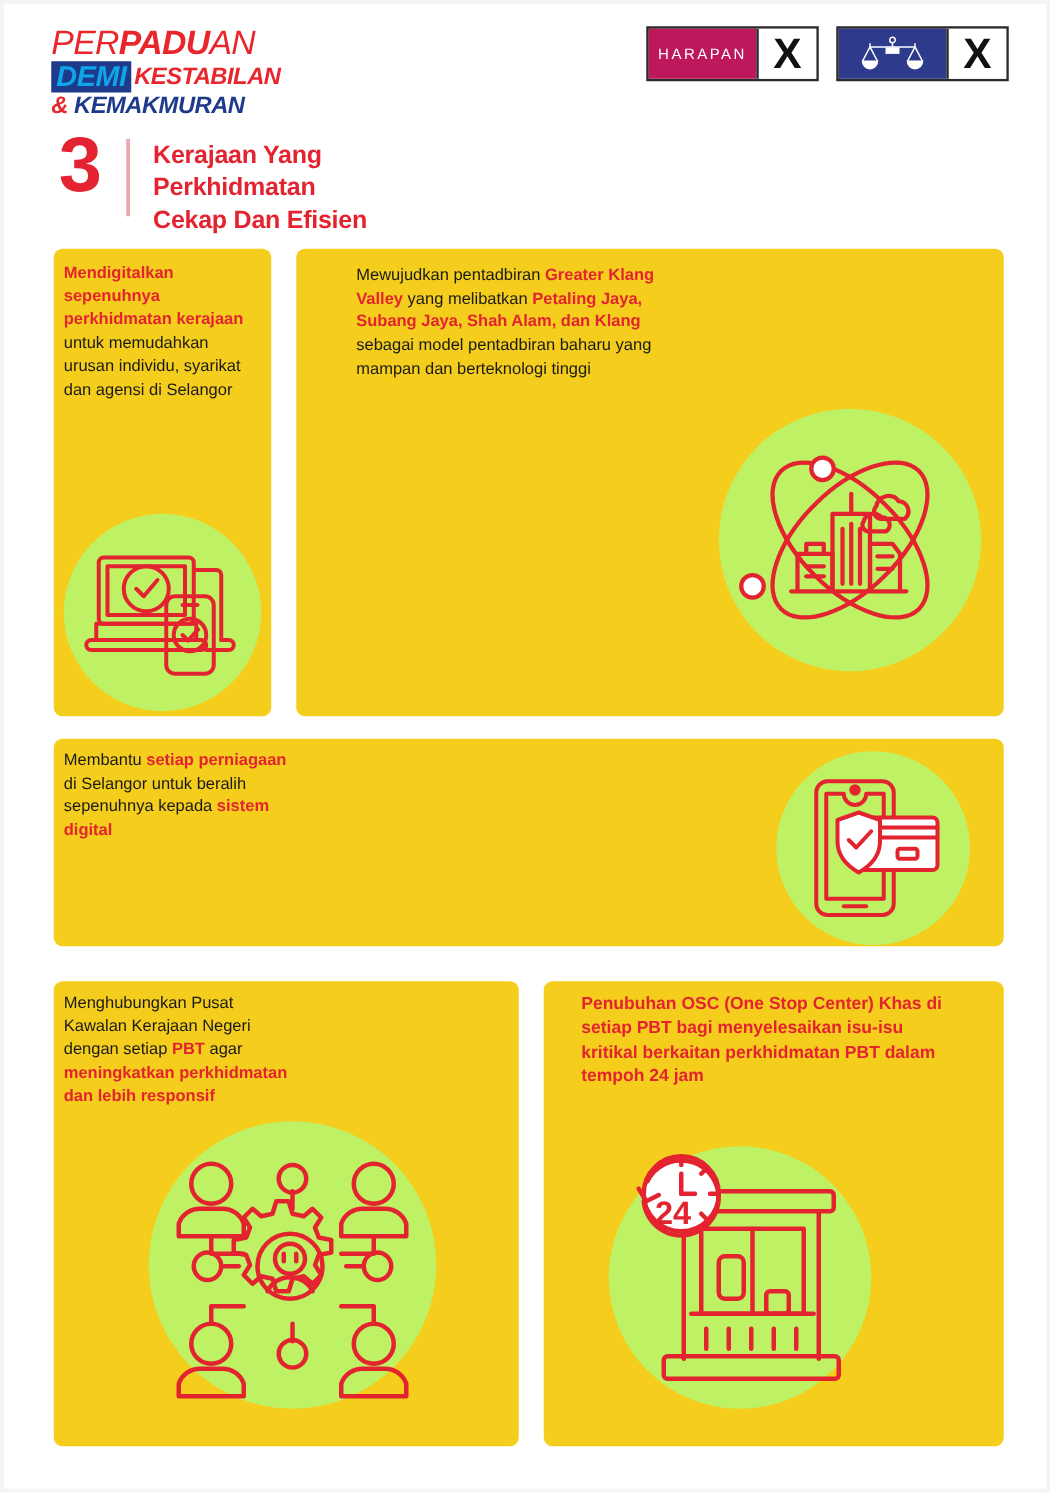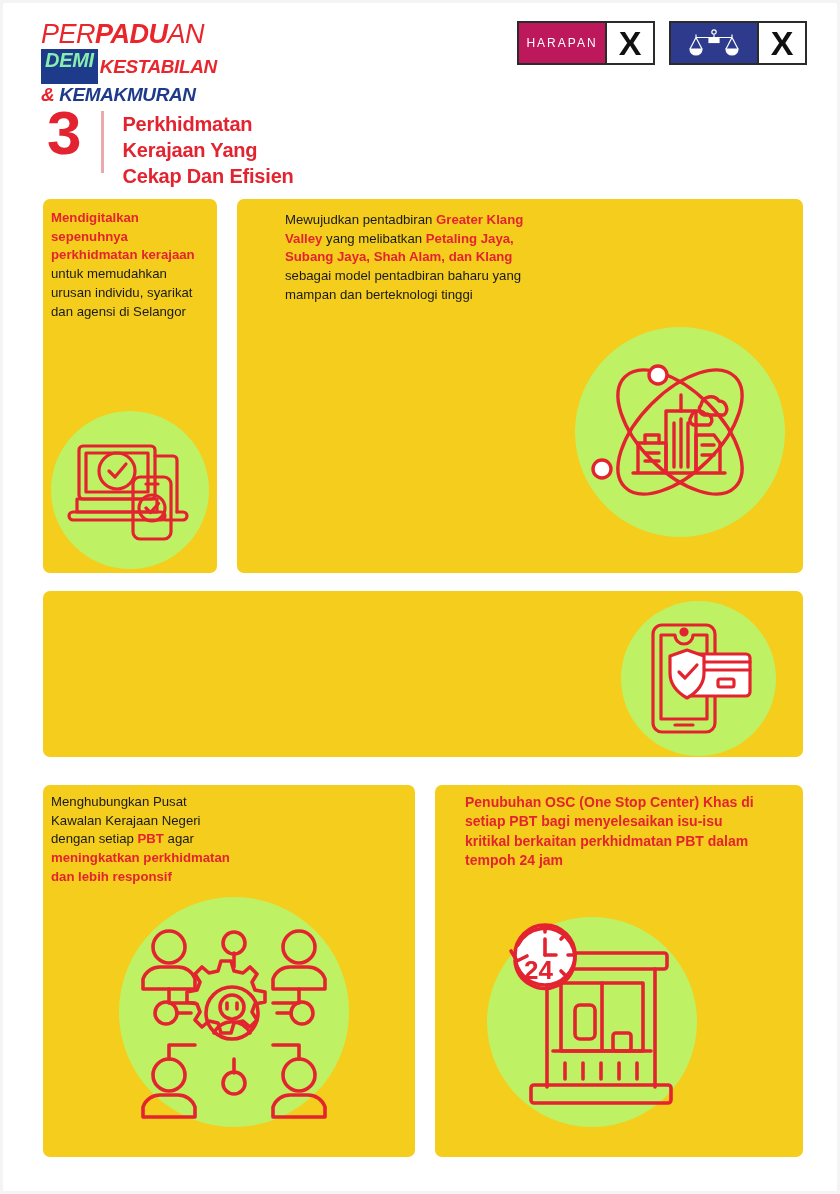--- a/index.html
+++ b/index.html
@@ -26,23 +26,23 @@
     user-select: none;
   }
   .bl-line1 {
     font-size: 27px; font-weight: 400; letter-spacing: -0.5px;
     color: #e8262c; font-style: italic; white-space: nowrap;
     font-family: "Liberation Sans", sans-serif;
   }
   .bl-line1 b { font-weight: 700; }
   .bl-line2 { display: flex; align-items: center; margin-top: 1px; }
   .bl-demi {
-    background: #1e3a8a; color: #86efac;
-    font-weight: 700; font-style: italic; font-size: 20px;
-    padding: 1px 4px 14px 4px; letter-spacing: -0.3px;
+    background: #1e3a8a; color: #0ea5e9;
+    font-weight: 700; font-style: italic; font-size: 23px;
+    padding: 1px 4px 1px 4px; letter-spacing: -0.3px;
   }
   .bl-kest {
     color: #e8262c; font-weight: 700; font-style: italic; font-size: 19px;
     letter-spacing: -0.4px; margin-left: 2px;
   }
   .bl-line3 {
     margin-top: 1px; color: #1e3a8a; font-weight: 700; font-style: italic;
     font-size: 19px; letter-spacing: -0.4px; white-space: nowrap;
   }
   .bl-amp { color: #e8262c; font-weight: 700; font-style: italic; }
@@ -183,22 +183,22 @@
         </div>
       </div>
 
     </div>
   </div>
 
   <div class="section-title">
     <div class="sec-num">3</div>
     <div class="sec-rule"></div>
     <div class="sec-text">
+      <div>Kerajaan Yang</div>
       <div>Perkhidmatan</div>
-      <div>Kerajaan Yang</div>
       <div>Cekap Dan Efisien</div>
     </div>
   </div>
 
   <div class="card" id="card-digital">
     <div class="card-text"><span class="hl">Mendigitalkan sepenuhnya perkhidmatan kerajaan</span><span> untuk memudahkan urusan individu, syarikat dan agensi di Selangor</span></div>
     <div class="icon-circle">
       <svg width="158" height="158" viewBox="0 0 158 158">
         <g stroke="#e32430" stroke-width="3.2" fill="none" stroke-linecap="round" stroke-linejoin="round">
 
@@ -254,20 +254,21 @@
           <path d="M126 78 a10 10 0 0 1 18 -4 a8 8 0 0 1 5 14 h-20 a6 6 0 0 1 -3 -10 z"></path>
           <path d="M116 90 a8 8 0 0 1 14 -3 a6 6 0 0 1 4 11 h-15 a5 5 0 0 1 -3 -8 z"></path>
 
           <line x1="58" y1="146" x2="150" y2="146"></line>
         </g>
       </svg>
     </div>
   </div>
 
   <div class="card" id="card-business">
+    <div class="card-text"><span>Membantu </span><span class="hl">setiap perniagaan</span><span> di Selangor untuk beralih sepenuhnya kepada </span><span class="hl">sistem digital</span></div>
     <div class="icon-circle">
       <svg width="155" height="155" viewBox="0 0 155 155">
         <g stroke="#e32430" stroke-width="3.2" fill="none" stroke-linecap="round" stroke-linejoin="round">
 
           <rect x="32" y="24" width="62" height="107" rx="9"></rect>
 
           <path d="M40 34 h14 a9 9 0 0 0 18 0 h14 v84 h-46 z"></path>
           <circle cx="63" cy="31" r="3" fill="#e32430"></circle>
           <line x1="54" y1="124" x2="72" y2="124"></line>
 

